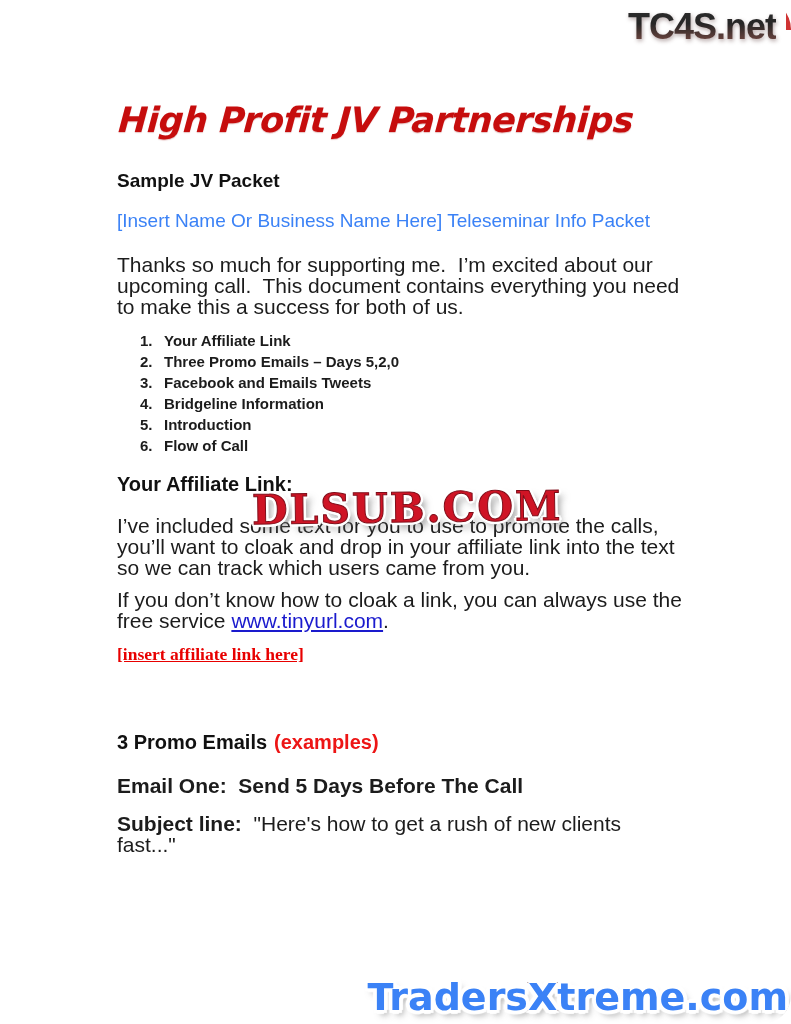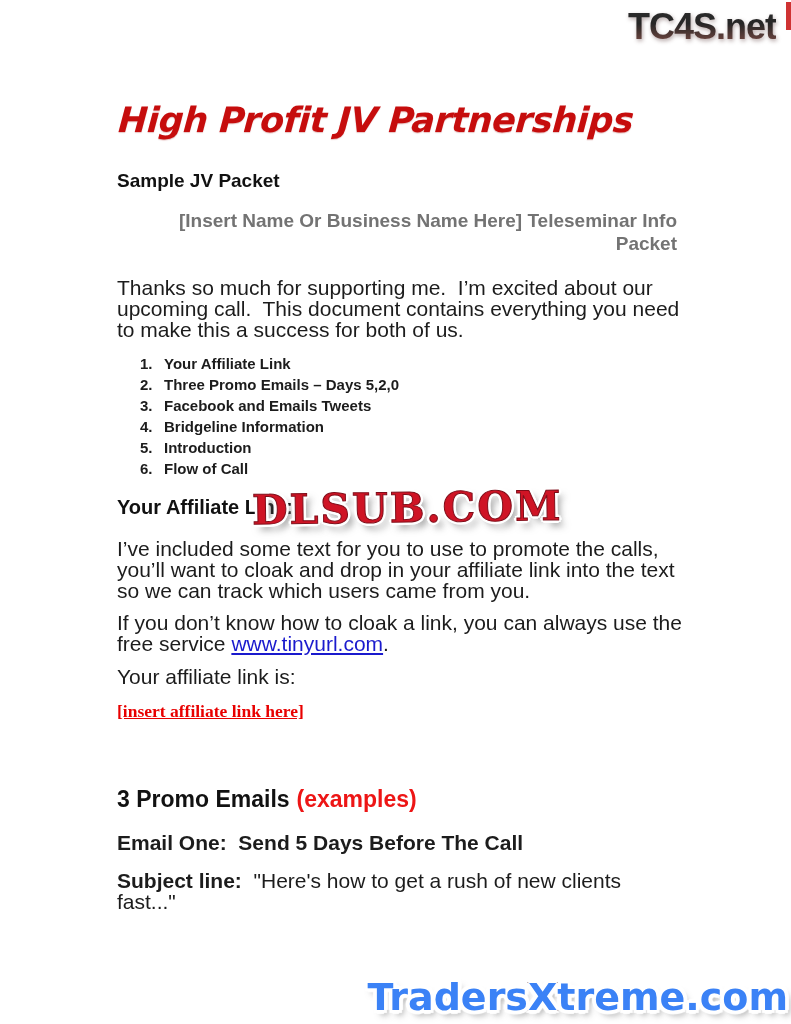--- a/index.html
+++ b/index.html
@@ -1,55 +1,55 @@
 <!DOCTYPE html>
 <html><head>
 <meta charset="utf-8">
 <style>
   html,body { margin:0; padding:0; background:#ffffff; }
   .page {
     position:relative; width:791px; height:1024px; background:#fff;
-    font-family:"Liberation Sans", sans-serif; color:#1c1c1c; overflow:hidden;
+    font-family:"Liberation Sans", sans-serif; color:#1c1c1c; overflow:hidden;border-radius:29px;
   }
   
   .logo {
     position:absolute; top:6px; right:15px;
     font-size:36px; font-weight:bold; letter-spacing:-1px;
     background:linear-gradient(180deg,#2d2d2d 0%,#262626 42%,#7b4b44 92%);
     -webkit-background-clip:text; background-clip:text; color:transparent;
     filter:drop-shadow(1px 2px 2px rgba(90,60,60,0.45));
   }
   .corner-mark { position:absolute; top:2px; right:0; width:5px; height:28px; background:#cf3333; }
 
   .content { padding:98px 108px 0 117px; }
 
   .doc-title {
     margin:0 0 28px 0; font-family:"DejaVu Sans", sans-serif;
     font-size:35px; line-height:44px; font-weight:bold; font-style:italic;
     color:#c60d0d; letter-spacing:-0.5px; transform:skewX(-4deg); transform-origin:left bottom;
     text-shadow:0 1px 1px rgba(150,10,10,0.25);
   }
   .h-sample { margin:0 0 17px 0; font-size:19px; line-height:22px; font-weight:bold; color:#111; }
-  .h-insert { margin:0 0 22px 0; font-size:19px; line-height:23px; font-weight:bold; color:#737373; max-width:560px;text-align:right; }
+  .h-insert { margin:0 0 22px 0; font-size:19px; line-height:23px; font-weight:normal; color:#3b82f6; max-width:560px; }
   p.body { margin:0; font-size:21px; line-height:21px; white-space:pre-wrap; max-width:566px; }
   .p-intro { margin-bottom:13px !important; }
   .list { margin:0 0 17px 23px; }
   .li { display:flex; font-weight:bold; font-size:15px; line-height:21px; }
   .li .num { width:24px; flex:0 0 24px; }
   .h-aff { margin:0 0 19px 0; font-size:20px; line-height:23px; font-weight:bold; color:#111; }
   .p-winwin { margin-bottom:11px !important; }
   .p-cloak { margin-bottom:11px !important; }
   .p-tinyurl { margin-bottom:12px !important; }
   .p-yourlink { margin-bottom:13px !important; }
   .link { color:#1a1acd; text-decoration:underline; cursor:pointer; }
   .insert-link {
     margin:0 0 65px 0; font-family:"Liberation Serif", serif;
     font-size:17.5px; line-height:22px; font-weight:bold; color:#e80000; text-decoration:underline;
   }
-  .h-promo { margin:0 0 21px 0; font-size:23px; line-height:24px; font-weight:bold; color:#111; }
+  .h-promo { margin:0 0 21px 0; font-size:20px; line-height:24px; font-weight:bold; color:#111; }
   .h-promo .examples { color:#ed1515; margin-left:7px; }
   .p-emailone { margin-bottom:17px !important; font-weight:bold; }
   .bold { font-weight:bold; }
 
   
   .wm-dlsub {
     position:absolute; left:252px; top:484px;
     font-family:"DejaVu Serif", serif; font-weight:bold;
     font-size:41px; line-height:48px; letter-spacing:2px;
     color:#cf1425; -webkit-text-stroke:1px #7e0c18;
@@ -116,21 +116,20 @@
       </div>
     </div>
 
     <h2 class="h-aff">Your Affiliate Link:</h2>
 
 
     <p class="body p-cloak">I’ve included some text for you to use to promote the calls, you’ll want to cloak and drop in your affiliate link into the text so we can track which users came from you.</p>
 
     <p class="body p-tinyurl"><span>If you don’t know how to cloak a link, you can always use the free service </span><a class="link">www.tinyurl.com</a><span>.</span></p>
 
-    <p class="body p-yourlink">Your affiliate link is:</p>
 
     <p class="insert-link">[insert affiliate link here]</p>
 
     <h2 class="h-promo"><span>3 Promo Emails</span><span class="examples">(examples)</span></h2>
 
     <p class="body p-emailone">Email One:  Send 5 Days Before The Call</p>
 
     <p class="body"><span class="bold">Subject line:</span><span>  "Here's how to get a rush of new clients fast..."</span></p>
 
   </div>

